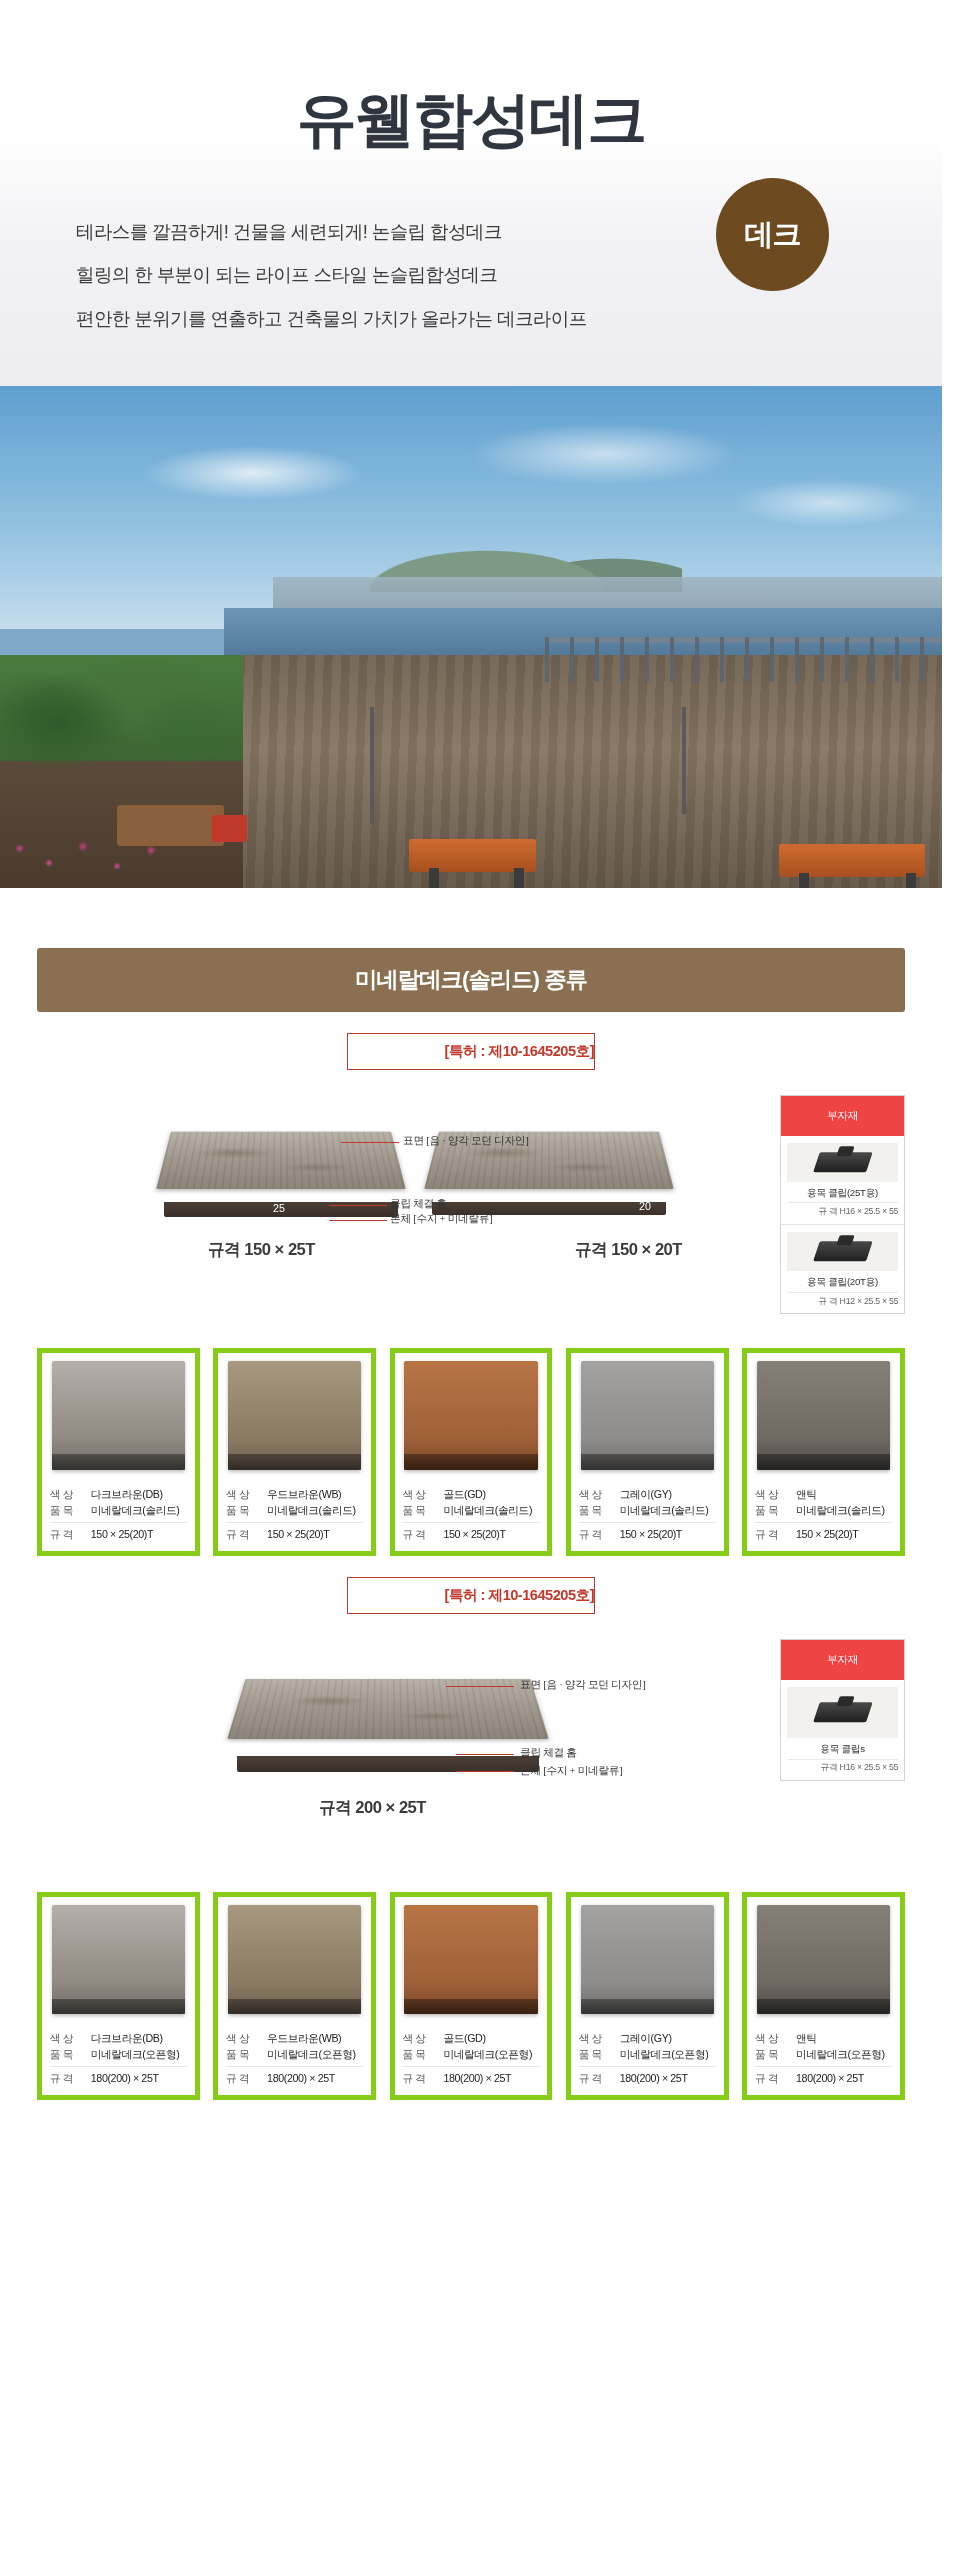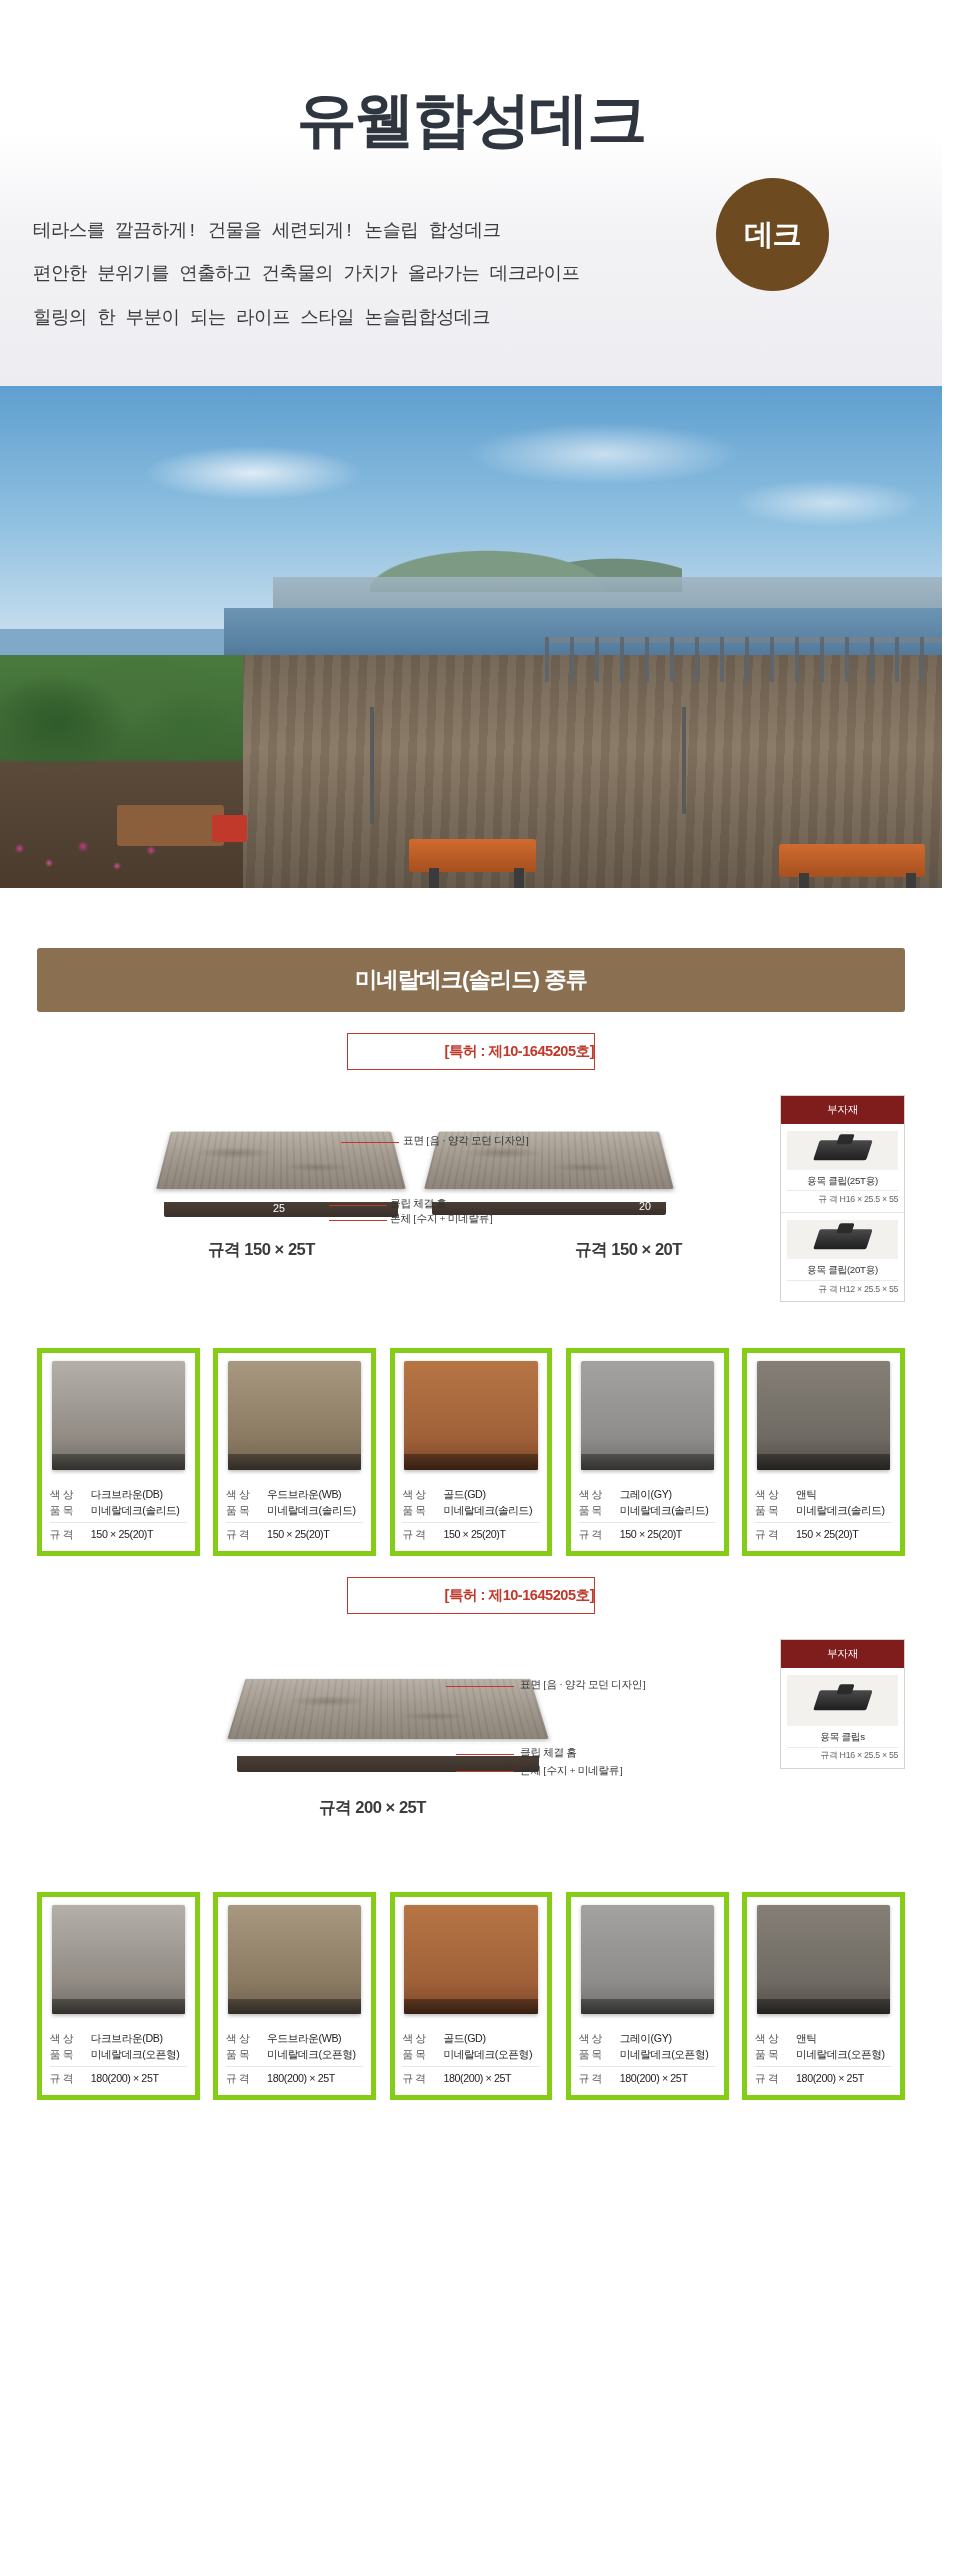--- a/index.html
+++ b/index.html
@@ -38,22 +38,21 @@
     background:#6d4a1f;
     color:#fff;
     display:flex;
     align-items:center;
     justify-content:center;
     font-size:29px;
     font-weight:bold;
     letter-spacing:-1px;
   }
   .hero-lines {
-    padding:51px 0 33px 33px;
-    font-family:Liberation Mono, monospace;
+    padding:51px 0 33px 76px;
   }
   .hero-lines .ln {
     font-size:18.5px;
     color:#3b3b3b;
     letter-spacing:-0.6px;
     line-height:1.1;
     margin-bottom:23.4px;
   }
 
   
@@ -233,25 +232,25 @@
   
   .acc-box {
     position:absolute;
     right:0;
     top:0;
     width:125px;
     border:1px solid #d6d2cc;
     background:#fff;
   }
   .acc-title {
-    background:#7f1d1d;
+    background:#ef4444;
     color:#fff;
     font-size:10.7px;
     text-align:center;
-    padding:7px 0;
+    padding:13px 0;
     letter-spacing:-0.3px;
   }
   .acc-item { padding:6.8px 5.8px 5.8px 5.8px; border-bottom:1px solid #e6e3df; }
   .acc-item:last-child { border-bottom:none; }
   .acc-img {
     height:39px;
     background:#f3f1ee;
     position:relative;
     margin-bottom:4.9px;
   }
@@ -312,22 +311,22 @@
 </head>
 <body>
 
 <div class="page">
 
   <div class="hero">
     <div class="hero-title">유웰합성데크</div>
     <div class="badge-circle">데크</div>
     <div class="hero-lines">
       <div class="ln">테라스를 깔끔하게! 건물을 세련되게! 논슬립 합성데크</div>
+      <div class="ln">힐링의 한 부분이 되는 라이프 스타일 논슬립합성데크</div>
       <div class="ln">편안한 분위기를 연출하고 건축물의 가치가 올라가는 데크라이프</div>
-      <div class="ln">힐링의 한 부분이 되는 라이프 스타일 논슬립합성데크</div>
     </div>
   </div>
 
   <div class="photo">
     <div class="sky"></div>
     <div class="clouds"></div>
     <div class="hills"></div>
     <div class="skyline"></div>
     <div class="sea"></div>
     <div class="deck"></div>

